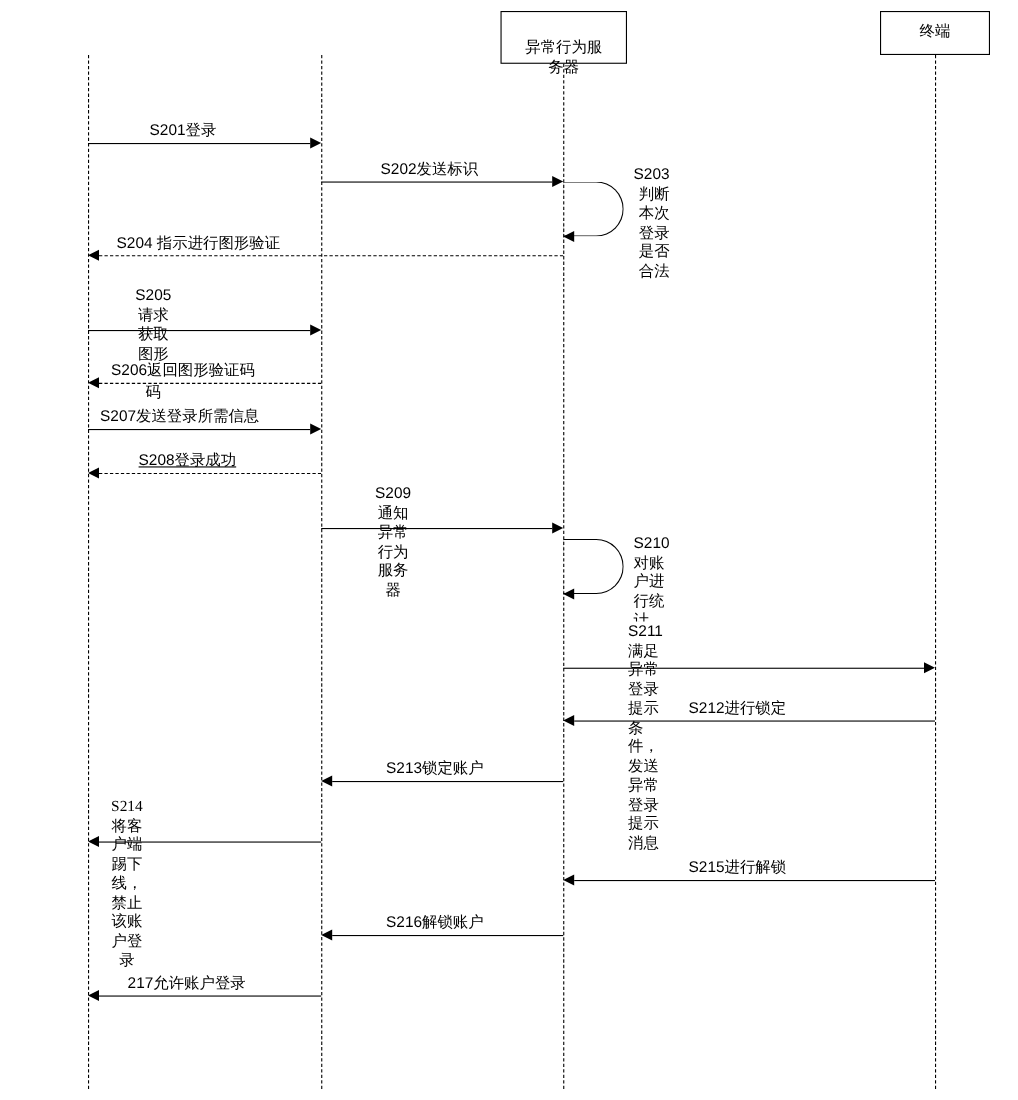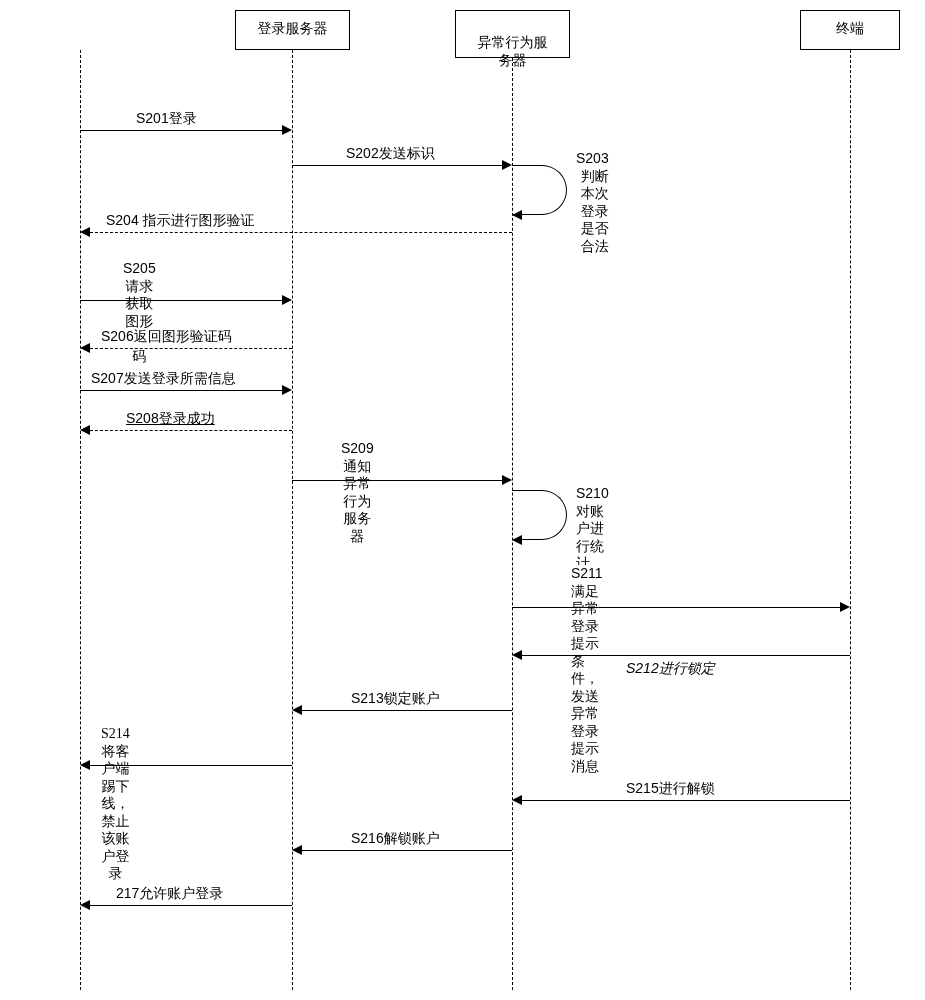--- a/index.html
+++ b/index.html
@@ -70,23 +70,20 @@
     border: 1.5px solid #000;
     border-left: none;
     border-radius: 0 45px 45px 0;
   }
 </style>
 </head>
 <body>
 
 <div class="container">
 
-  <div class="participant-box" style="left:225px; top:0; width:115px; height:40px;">
-    <span>登录服务器</span>
-  </div>
   <div class="participant-box" style="left:445px; top:0; width:115px; height:48px; padding:4px 2px; white-space:pre-line;">
     <span>异常行为服
 务器</span>
   </div>
   <div class="participant-box" style="left:790px; top:0; width:100px; height:40px;">
     <span>终端</span>
   </div>
 
   <div class="lifeline" style="left:70px; top:40px; height:940px;"></div>
   <div class="lifeline" style="left:282px; top:40px; height:940px;"></div>
@@ -158,21 +155,21 @@
   </div>
 
   <div class="msg">
     <div class="msg-label" style="left:560px; top:555px; white-space:pre-line; text-align:left;">S211满足异常登录提示条
 件，发送异常登录提示消息</div>
     <div class="arrow-line-solid" style="left:502px; top:597px; width:328px;"></div>
     <div class="arrow-head-right" style="left:830px; top:592px;"></div>
   </div>
 
   <div class="msg">
-    <div class="msg-label" style="left:615px; top:650px;font-style:italic;">S212进行锁定</div>
+    <div class="msg-label" style="left:615px; top:625px;">S212进行锁定</div>
     <div class="arrow-line-solid" style="left:512px; top:645px; width:328px;"></div>
     <div class="arrow-head-left" style="left:502px; top:640px;"></div>
   </div>
 
   <div class="msg">
     <div class="msg-label" style="left:340px; top:680px;">S213锁定账户</div>
     <div class="arrow-line-solid" style="left:292px; top:700px; width:210px;"></div>
     <div class="arrow-head-left" style="left:282px; top:695px;"></div>
   </div>
 

